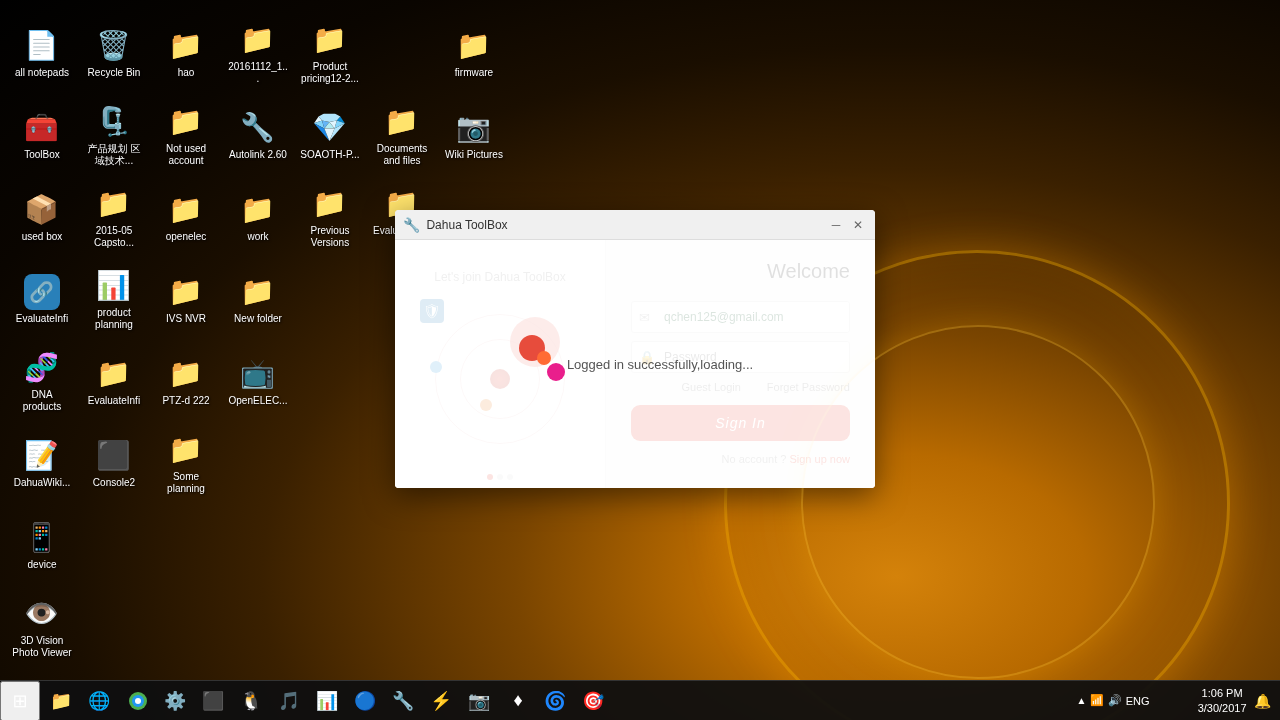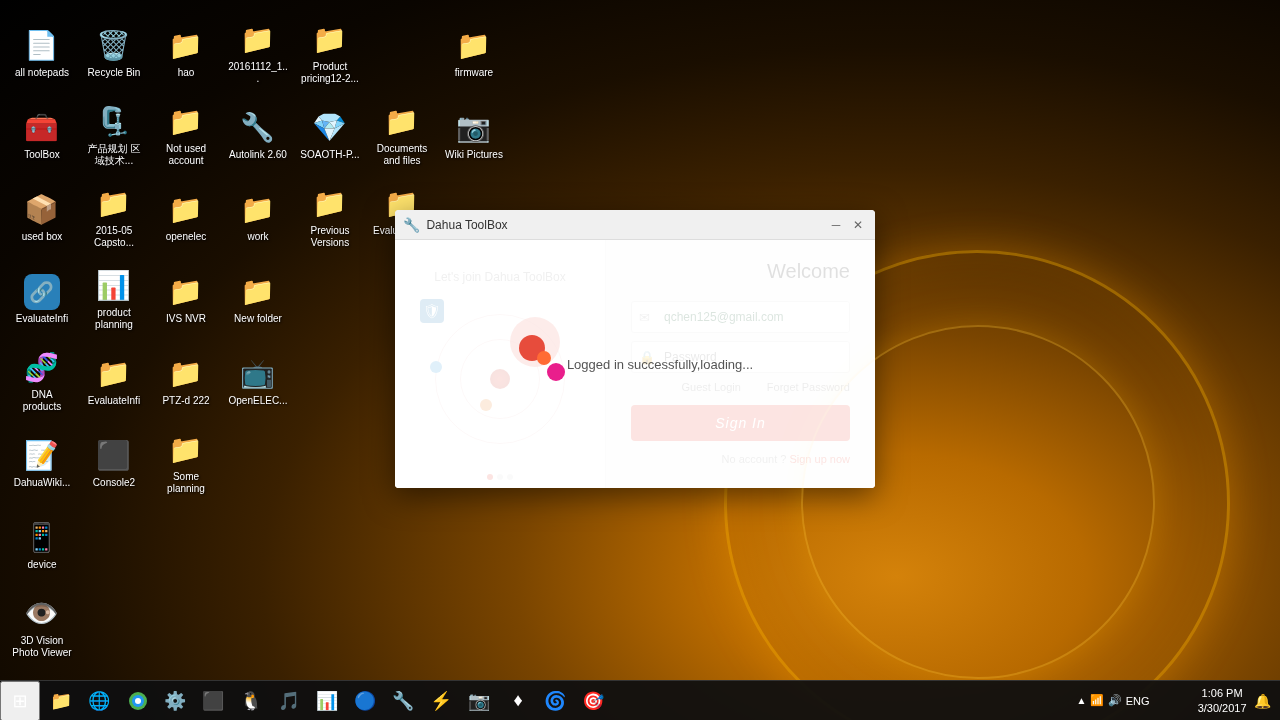--- a/index.html
+++ b/index.html
@@ -393,21 +393,21 @@
       cursor: pointer;
       text-decoration: none;
     }
 
     .signin-btn {
       width: 100%;
       height: 36px;
       background: #e74c3c;
       color: #fff;
       border: none;
-      border-radius: 4px;
+      border-radius: 9px;
       font-size: 14px;
       cursor: pointer;
       letter-spacing: 1px;
       font-style: italic;
     }
 
     .signup-text {
       margin-top: 12px;
       font-size: 11px;
       color: #999;

